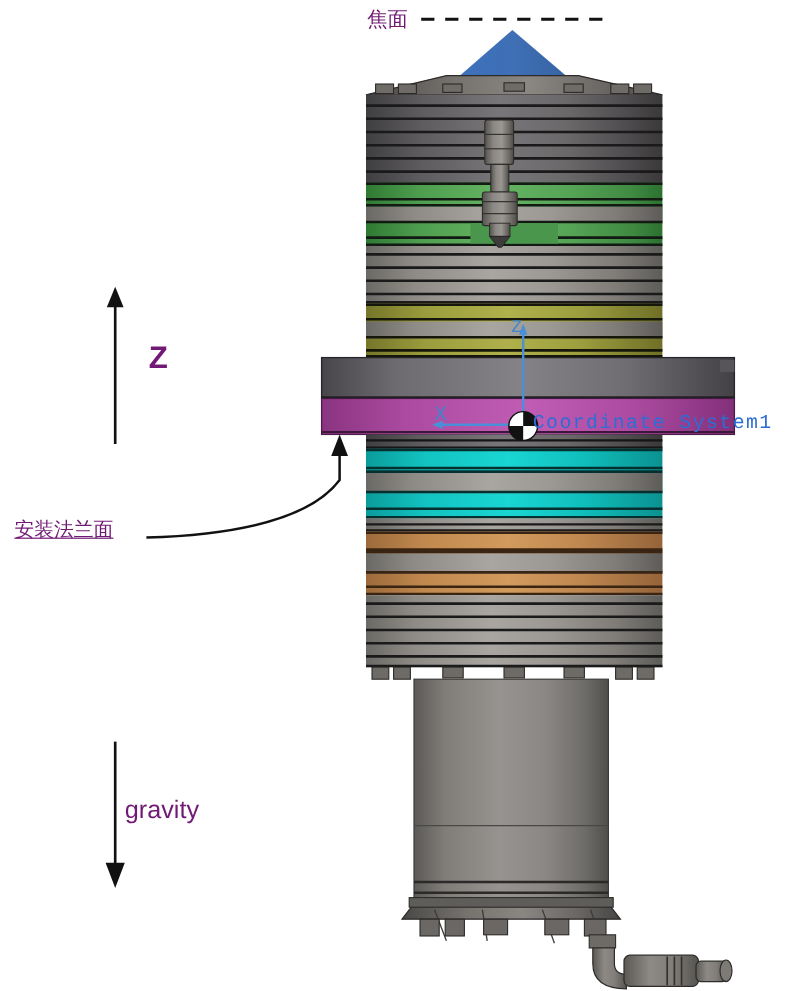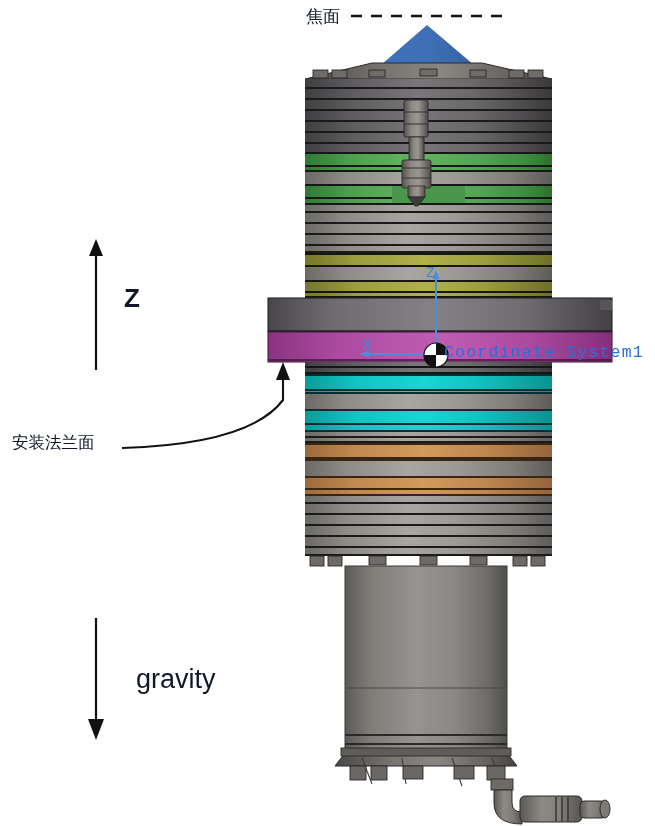--- a/index.html
+++ b/index.html
@@ -12,41 +12,41 @@
     position: relative;
     overflow: hidden;
     font-family: "Liberation Sans", sans-serif;
   }
   #stage { position: absolute; inset: 0; }
   #stage svg { display: block; }
 
   .lbl {
     position: absolute;
     white-space: nowrap;
-    color: #0f172a;
+    color: #701a75;
     line-height: 1.25;
   }
   #focal-label {
     left: 306px; top: 6px;
     font-size: 17px;
   }
   #z-label {
     left: 124px; top: 282px;
     font-size: 26px; font-weight: bold;
     letter-spacing: 0.5px;
   }
   #gravity-label {
     left: 104px; top: 663px;
-    font-size: 27px; font-weight: normal; margin-left: 32px;
+    font-size: 21px; font-weight: normal;
   }
   #flange-note {
     left: 12px; top: 431px;
     font-size: 16.5px;
   }
-  #flange-note div { padding: 1px 0; }
+  #flange-note div { padding: 1px 0; text-decoration: underline; }
 </style>
 </head>
 <body>
 
 <div id="stage">
 <svg width="655" height="826" viewBox="0 0 655 826">
   <defs>
     <linearGradient id="gGray" x1="0" y1="0" x2="1" y2="0">
       <stop offset="0" stop-color="#6b6965"></stop>
       <stop offset="0.16" stop-color="#8e8b86"></stop>

